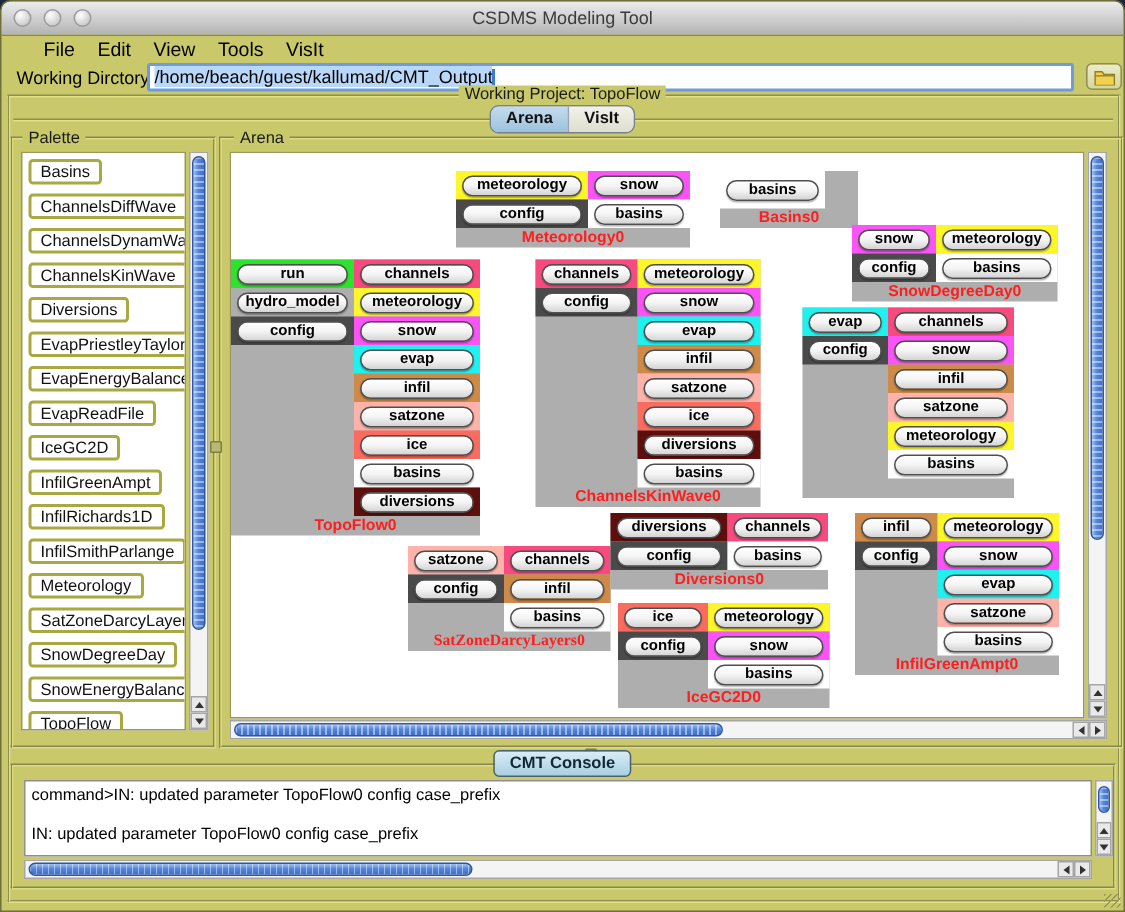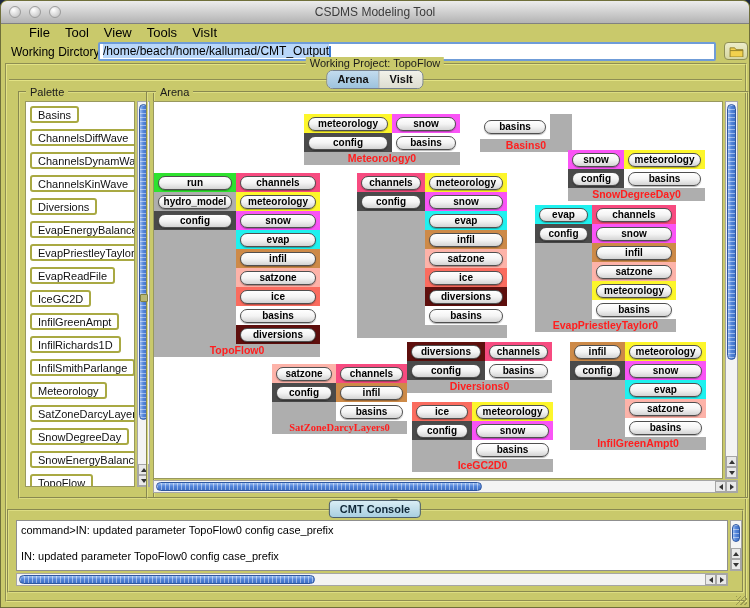--- a/index.html
+++ b/index.html
@@ -35,21 +35,21 @@
   .legend.center{left:50%;transform:translateX(-50%);top:56px;}
   .notebook-line{position:absolute;left:8px;top:78px;width:733px;height:0;border-top:2px groove #E2E284;}
 
   
   .tabsbar{position:absolute;left:50%;transform:translateX(-50%);top:69px;display:flex;border:1px solid #77828E;border-radius:6px;overflow:hidden;background:#EDEDE2;}
   .tab{height:17px;line-height:17px;padding:0 10px;font-size:11px;font-weight:bold;color:#111;cursor:pointer;}
   .tab.active{background:linear-gradient(180deg,#C3DCEE,#9DC2DD);}
   .tab.inactive{background:linear-gradient(180deg,#F2F2EA,#DDDDD0);border-left:1px solid #9aa4ae;}
 
   .fieldset{position:absolute;border:2px groove #DCDC82;}
-  .palette-fs{left:17px;top:90px;width:133px;height:404px;}
+  .palette-fs{left:6px;top:90px;width:133px;height:404px;}
   .arena-fs{left:145px;top:90px;width:599px;height:404px;}
 
   
   .palette-list{position:absolute;left:5px;top:8px;width:110px;height:386px;background:#fff;border:1px solid #98985e;box-sizing:border-box;padding:4px 0 0 4px;overflow:hidden;}
   .palette-btn{display:block;margin:0 0 6px 0;padding:1px 6px;height:17px;background:#fff;
     border:2px solid #A9A943;border-radius:3px;font-family:"Liberation Sans",sans-serif;font-size:11px;color:#111;cursor:pointer;white-space:nowrap;}
 
   
   .sbtrack{position:absolute;background:#F4F4F4;border:1px solid #A6A6A6;box-sizing:border-box;}
   .sbthumb{position:absolute;border:1px solid #2E57A0;border-radius:6px;box-sizing:border-box;
@@ -95,29 +95,29 @@
     <div class="lights">
       <span class="light"></span>
       <span class="light"></span>
       <span class="light"></span>
     </div>
     <div class="title">CSDMS Modeling Tool</div>
   </div>
 
   <div class="menubar">
     <span class="menu-item">File</span>
-    <span class="menu-item">Tool</span>
+    <span class="menu-item">Edit</span>
     <span class="menu-item">View</span>
     <span class="menu-item">Tools</span>
     <span class="menu-item">VisIt</span>
   </div>
 
   <div class="dirrow">
     <span class="dirlabel">Working Dirctory:</span>
-    <div class="direntry"><span class="sel">/home/beach/home/kallumad/CMT_Output</span><span class="caret"></span></div>
+    <div class="direntry"><span class="sel">/home/beach/guest/kallumad/CMT_Output</span><span class="caret"></span></div>
     <button class="folderbtn">
       <svg width="15" height="11" viewBox="0 0 16 12">
         <path d="M1 2 h5 l1.5 2 H15 v8 H1 z" fill="#F2D14E" stroke="#8F7D26" stroke-width="1"></path>
         <path d="M1 5 L15 5" stroke="#8F7D26" stroke-width="1"></path>
       </svg>
     </button>
   </div>
 
   <div class="project-frame"></div>
   <span class="legend center">Working Project: TopoFlow</span>
@@ -129,22 +129,22 @@
   </div>
 
   <div class="fieldset palette-fs">
     <span class="legend" style="left:6px;top:-7px;">Palette</span>
     <div class="palette-list" id="palette-list">
         <button class="palette-btn">Basins</button>
         <button class="palette-btn">ChannelsDiffWave</button>
         <button class="palette-btn">ChannelsDynamWave</button>
         <button class="palette-btn">ChannelsKinWave</button>
         <button class="palette-btn">Diversions</button>
+        <button class="palette-btn">EvapPriestleyTaylor</button>
         <button class="palette-btn">EvapEnergyBalance</button>
-        <button class="palette-btn">EvapPriestleyTaylor</button>
         <button class="palette-btn">EvapReadFile</button>
         <button class="palette-btn">IceGC2D</button>
         <button class="palette-btn">InfilGreenAmpt</button>
         <button class="palette-btn">InfilRichards1D</button>
         <button class="palette-btn">InfilSmithParlange</button>
         <button class="palette-btn">Meteorology</button>
         <button class="palette-btn">SatZoneDarcyLayers</button>
         <button class="palette-btn">SnowDegreeDay</button>
         <button class="palette-btn">SnowEnergyBalance</button>
         <button class="palette-btn">TopoFlow</button>
@@ -272,20 +272,21 @@
                 <button class="pill">ice</button>
               </div>
               <div class="gcell" style="height: 19px; background: rgb(94, 15, 13);">
                 <button class="pill">diversions</button>
               </div>
               <div class="gcell" style="height: 19px; background: rgb(255, 255, 255);">
                 <button class="pill">basins</button>
               </div>
             </div>
           </div>
+          <div class="glabel" style="color: rgb(255, 30, 30);">ChannelsKinWave0</div>
         </div>
         <div class="group" style="left: 414px; top: 48px; width: 137px; height: 51px;">
           <div class="gcols">
             <div class="gcol" style="width: 56px;">
               <div class="gcell" style="height: 19px; background: rgb(250, 84, 246);">
                 <button class="pill">snow</button>
               </div>
               <div class="gcell" style="height: 19px; background: rgb(74, 74, 74);">
                 <button class="pill">config</button>
               </div>
@@ -325,21 +326,20 @@
                 <button class="pill">satzone</button>
               </div>
               <div class="gcell" style="height: 19px; background: rgb(253, 246, 43);">
                 <button class="pill">meteorology</button>
               </div>
               <div class="gcell" style="height: 19px; background: rgb(255, 255, 255);">
                 <button class="pill">basins</button>
               </div>
             </div>
           </div>
-          <div class="glabel" style="color: rgb(255, 30, 30);">EvapPriestleyTaylor0</div>
         </div>
         <div class="group" style="left: 118px; top: 262px; width: 135px; height: 70px;">
           <div class="gcols">
             <div class="gcol" style="width: 64px;">
               <div class="gcell" style="height: 19px; background: rgb(253, 179, 169);">
                 <button class="pill">satzone</button>
               </div>
               <div class="gcell" style="height: 19px; background: rgb(74, 74, 74);">
                 <button class="pill">config</button>
               </div>

